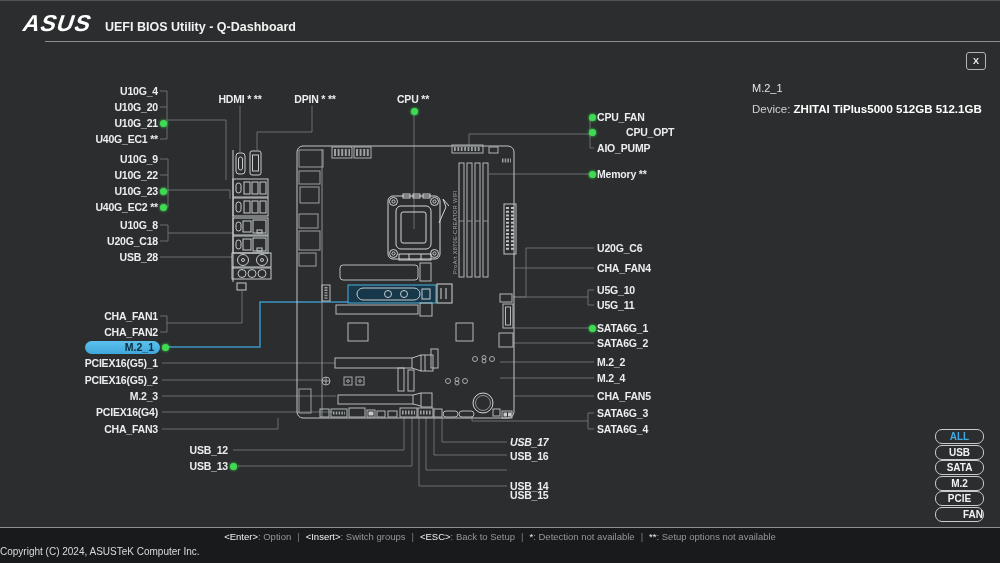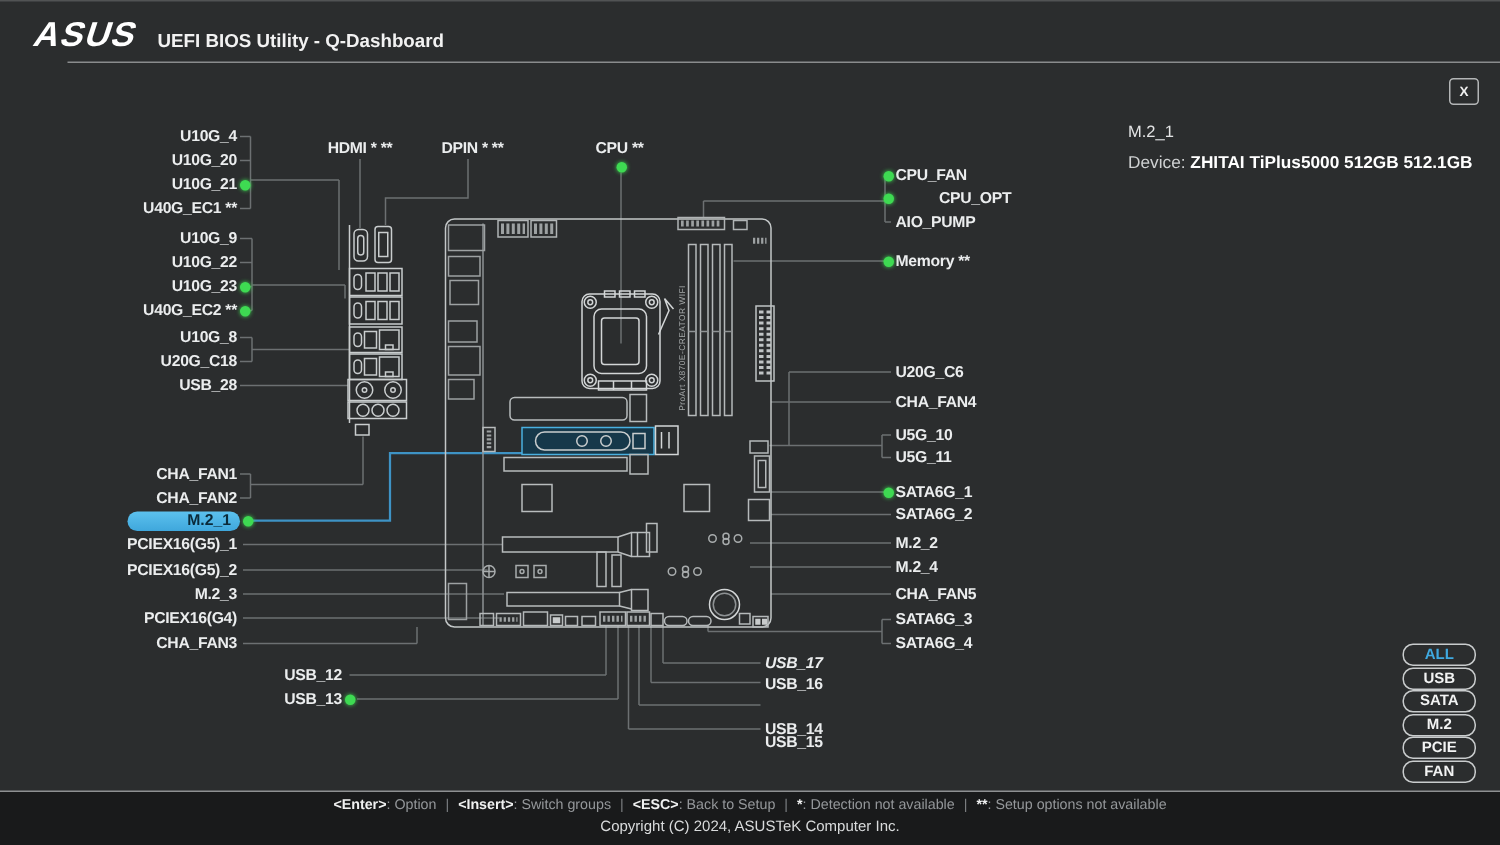--- a/index.html
+++ b/index.html
@@ -27,23 +27,23 @@
   .dot{position:absolute;width:7px;height:7px;border-radius:50%;background:#3eda52;
        box-shadow:0 0 3px #3eda52;}
   
   .fbtn{position:absolute;right:16px;width:47px;height:13px;border:1px solid #c9cccd;border-radius:7px;
         color:#f2f3f3;font-size:10px;font-weight:bold;text-align:center;line-height:13px;cursor:pointer;}
   .fbtn.active{color:#3fa9e0;}
   
   .footer-sep{position:absolute;left:0;top:526px;width:1000px;height:1px;background:#8e9092;}
   .footer{position:absolute;left:0;top:527px;width:1000px;height:36px;background:#191a1b;}
   .hotkeys{position:absolute;left:0;top:3px;width:1000px;text-align:center;font-size:9.5px;color:#94979a;}
-  .hotkeys .k{color:#f0f1f1;font-weight:bold;margin-top:41px;}
+  .hotkeys .k{color:#f0f1f1;font-weight:normal;margin-top:41px;}
   .hotkeys .sep{padding:0 6px;color:#7c7f82;}
-  .copyright{position:absolute;left:0;top:18px;width:1000px;text-align:center;font-size:10px;color:#d9dbdc;}
+  .copyright{position:absolute;left:0;top:18px;width:1000px;text-align:left;font-size:10px;color:#d9dbdc;}
   svg text{font-family:"Liberation Sans",sans-serif;}
 </style>
 </head>
 <body>
 
 <div class="stage">
 
   <div class="header">
     <svg class="logo" viewBox="0 0 85 26">
       <g transform="skewX(-18)">
@@ -332,21 +332,21 @@
       <div class="lbl " style="top: 448px; left: 510px;">USB_16</div>
       <div class="lbl " style="top: 462px; left: 510px; margin-top: 25px;">USB_15</div>
       <div class="lbl " style="top: 478px; left: 510px;">USB_14</div>
     </div>
   <div id="filter-buttons">
       <div class="fbtn active" style="top: 428px;">ALL</div>
       <div class="fbtn" style="top: 443.6px;">USB</div>
       <div class="fbtn" style="top: 459.2px;">SATA</div>
       <div class="fbtn" style="top: 474.8px;">M.2</div>
       <div class="fbtn" style="top: 490.4px;">PCIE</div>
-      <div class="fbtn" style="top: 506px;">FAN</div>
+      <div class="fbtn" style="top: 506px; text-align: right;">FAN</div>
     </div>
 
   <div class="footer-sep"></div>
   <div class="footer">
     <div class="hotkeys" id="hotkeys"><span class="k">&lt;Enter&gt;</span><span>: Option</span><span class="sep">|</span><span class="k">&lt;Insert&gt;</span><span>: Switch groups</span><span class="sep">|</span><span class="k">&lt;ESC&gt;</span><span>: Back to Setup</span><span class="sep">|</span><span class="k">*</span><span>: Detection not available</span><span class="sep">|</span><span class="k">**</span><span>: Setup options not available</span></div>
     <div class="copyright">Copyright (C) 2024, ASUSTeK Computer Inc.</div>
   </div>
 </div>
 
 </body></html>

